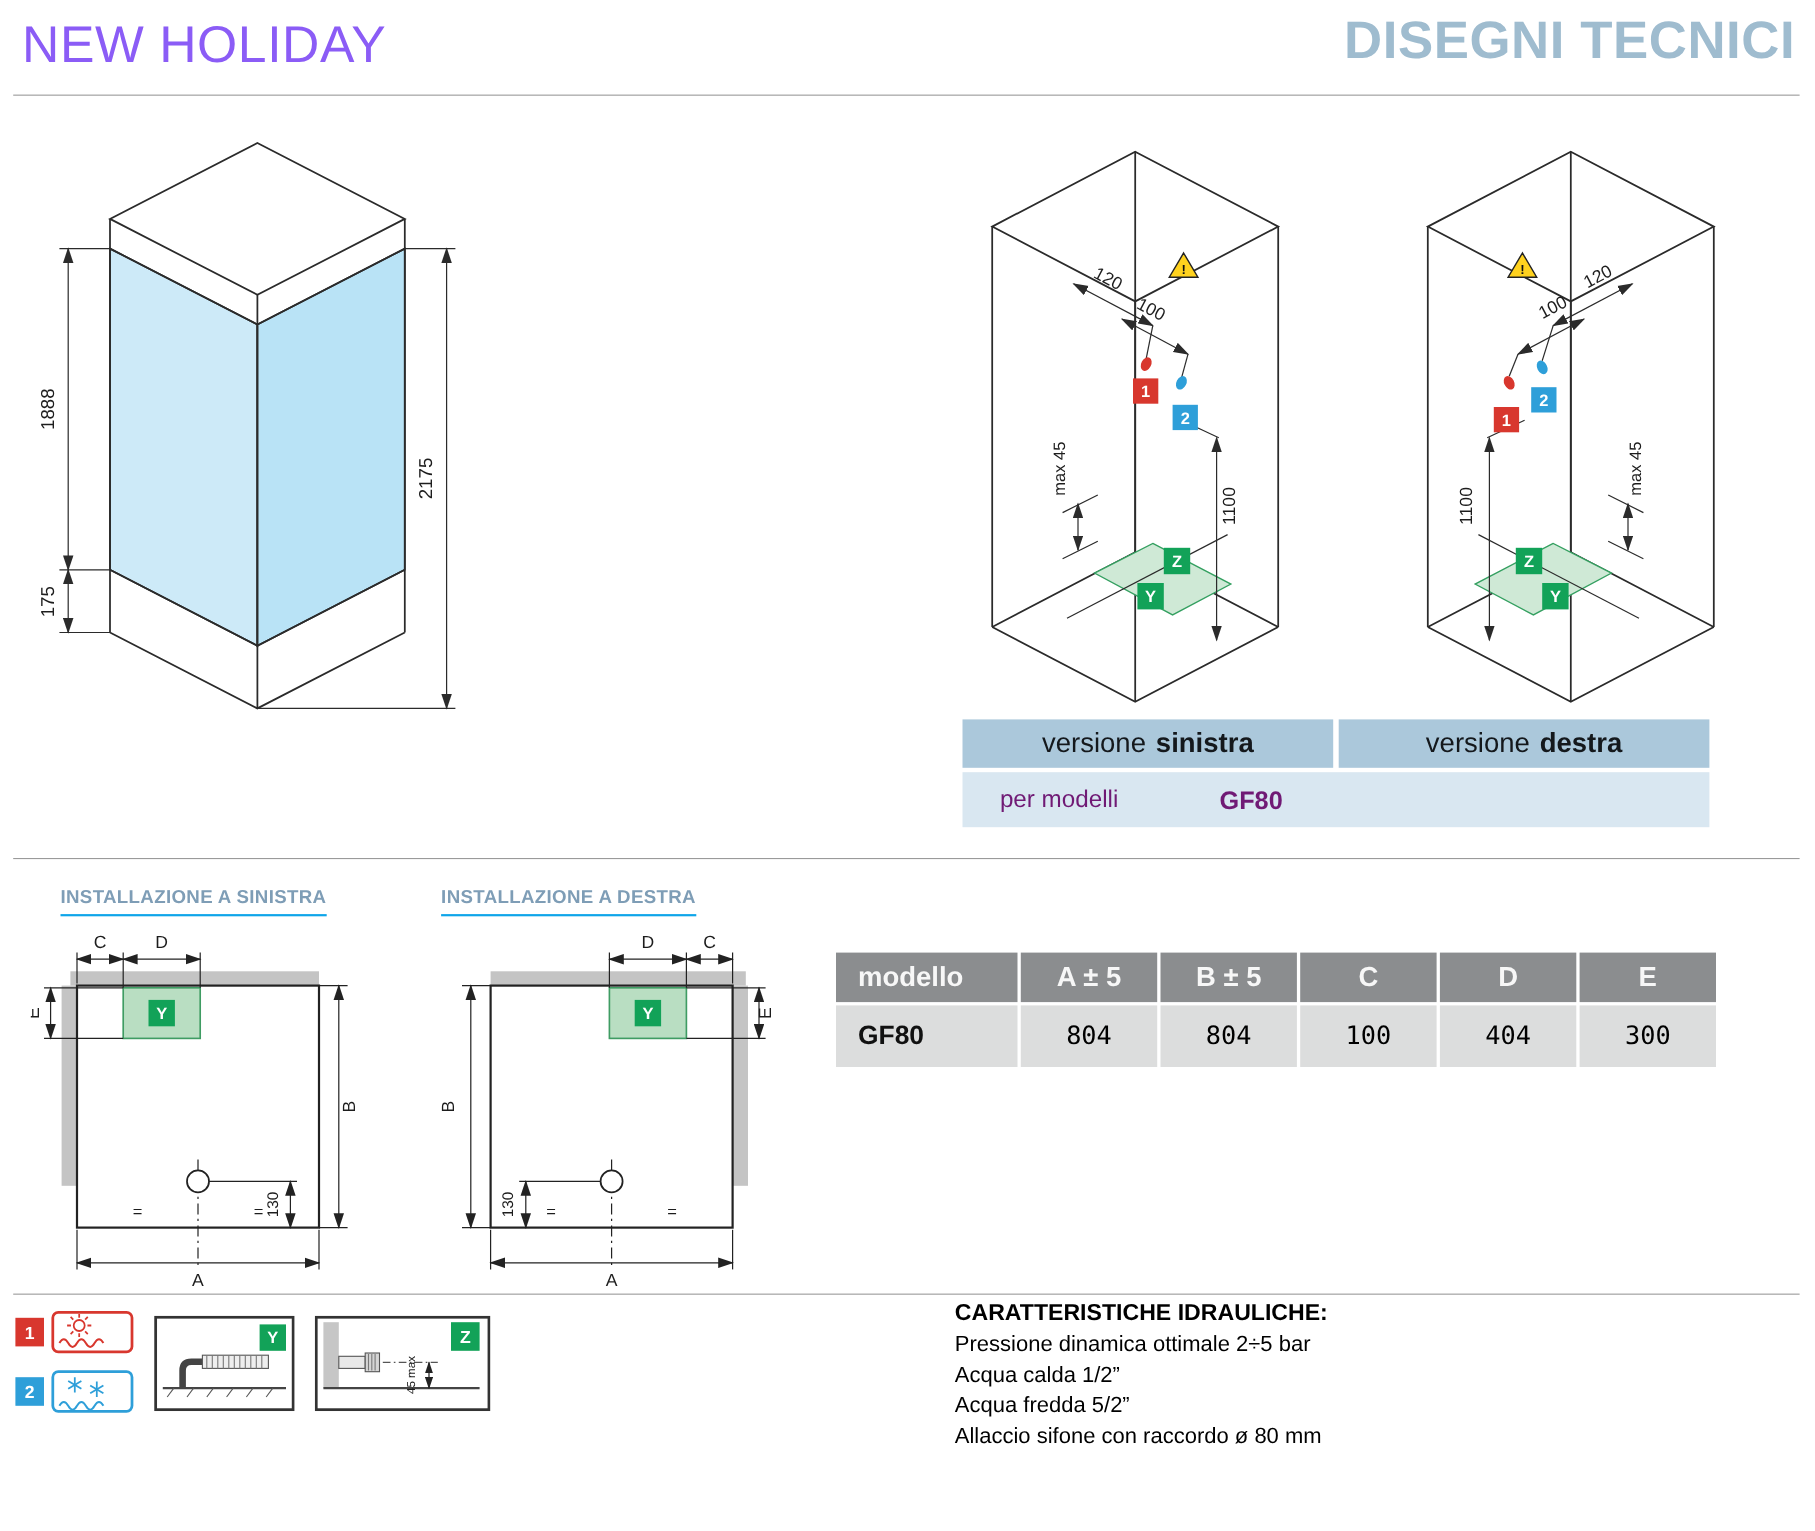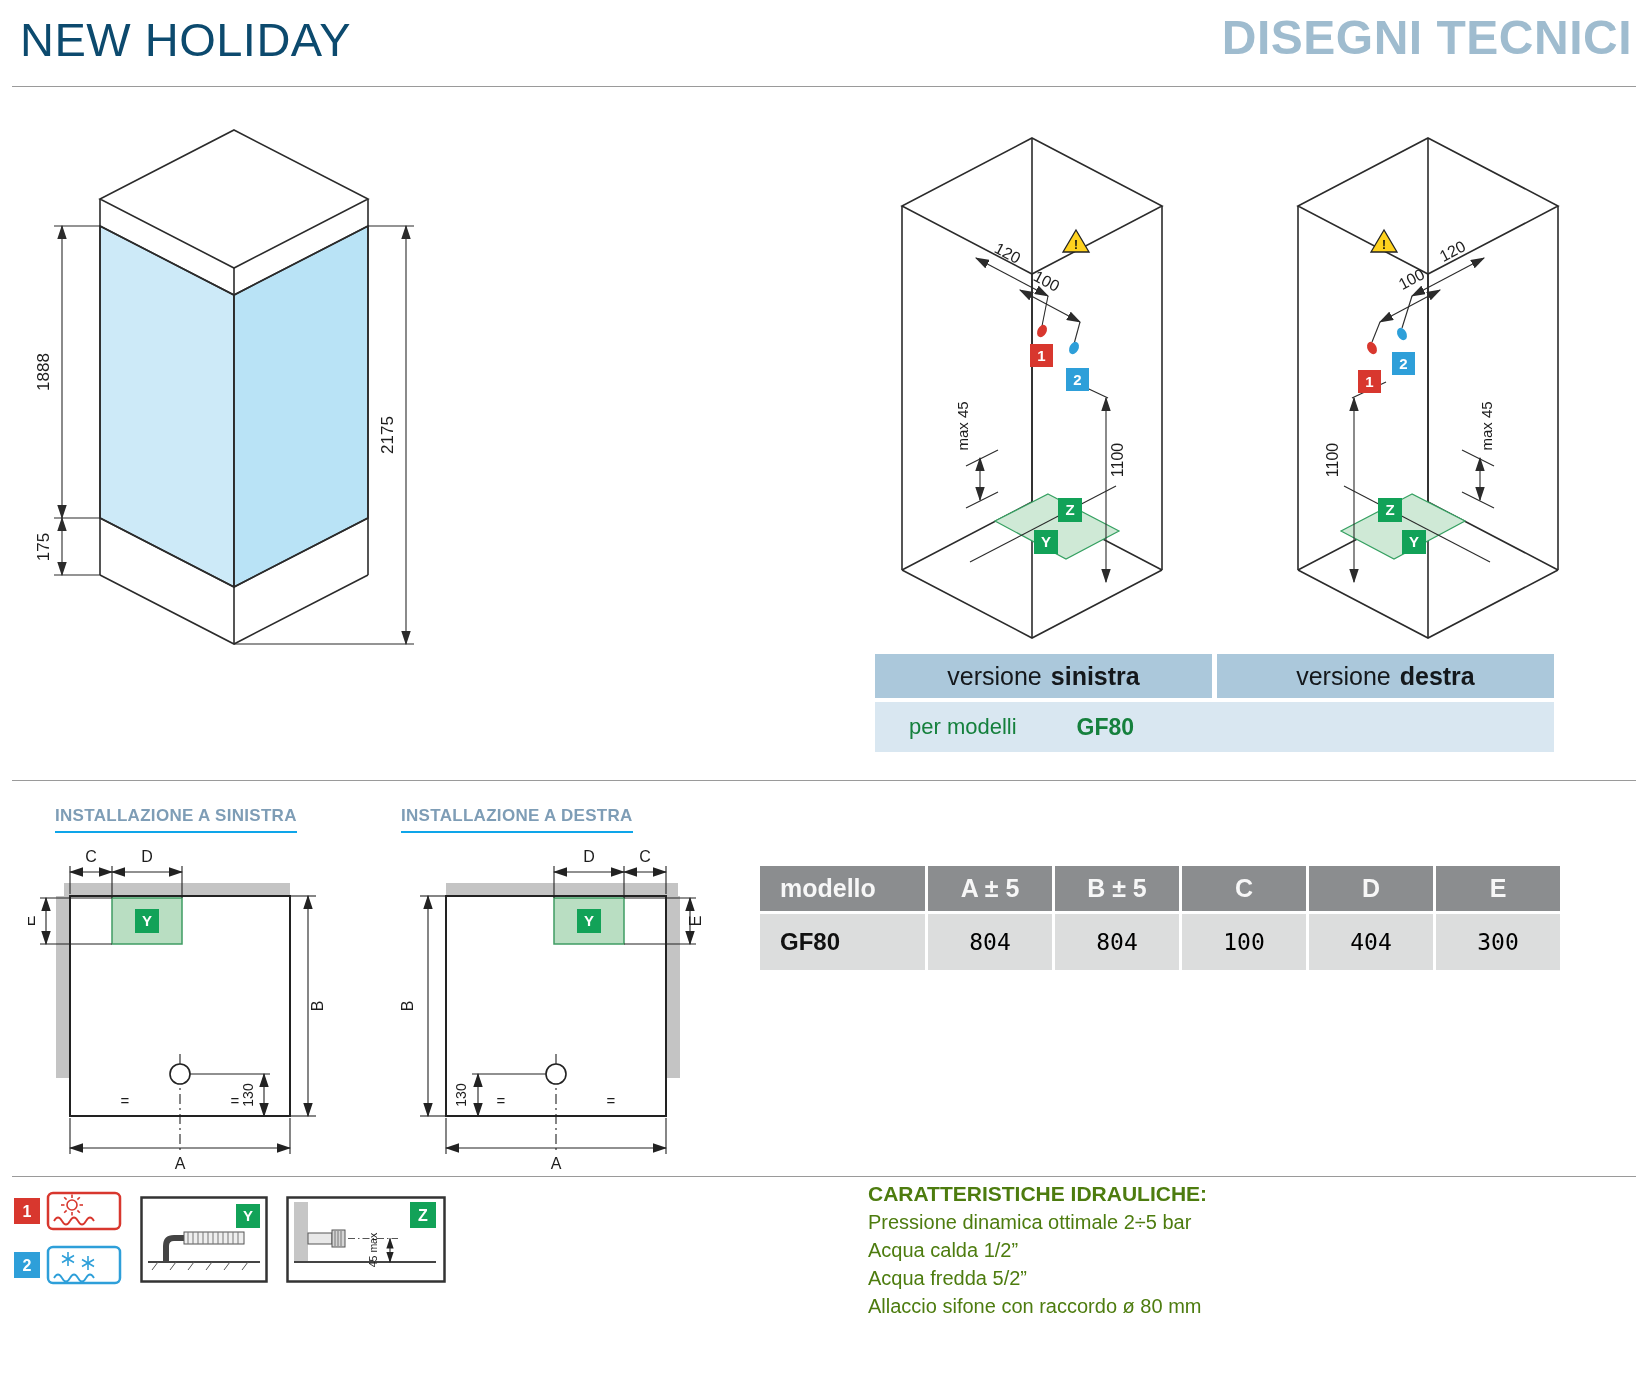--- a/index.html
+++ b/index.html
@@ -1,33 +1,33 @@
 <!DOCTYPE html>
 <html><head>
 <meta charset="utf-8">
 <style>
   html,body{margin:0;padding:0;background:#ffffff;}
   .page{position:relative;width:1650px;height:1392px;background:#fff;font-family:"Liberation Sans",sans-serif;overflow:hidden;}
   .abs{position:absolute;}
   .rule{position:absolute;left:12px;right:14px;height:1px;background:#9a9a9a;}
-  .page-title{left:20px;top:12px;font-size:47px;color:#0c4a6e;font-weight:400;letter-spacing:0.5px;}
+  .page-title{left:20px;top:12px;font-size:47px;color:#8b5cf6;font-weight:400;letter-spacing:0.5px;}
   .doc-title{right:18px;top:10px;font-size:48px;color:#9fbccf;font-weight:700;letter-spacing:0.5px;}
   svg text{font-family:"Liberation Sans",sans-serif;}
   .versions-banner{width:679px;border-radius:13px;}
   .vb-row1{display:flex;gap:5px;}
   .vb-cell{flex:1;height:44px;background:#abc8db;display:flex;align-items:center;justify-content:center;font-size:25px;color:#14181c;gap:9px;}
-  .vb-row2{margin-top:4px;height:50px;background:#d9e7f1;display:flex;align-items:center;padding-left:34px;font-size:22px;color:#15803d;gap:60px;}
+  .vb-row2{margin-top:4px;height:50px;background:#d9e7f1;display:flex;align-items:center;padding-left:34px;font-size:22px;color:#701a75;gap:92px;}
   .vb-value{font-size:23px;}
   .install-title{font-size:17px;font-weight:bold;color:#7e9db6;border-bottom:2px solid #0ea5e9;padding-bottom:5px;letter-spacing:0.3px;}
   .spec-table{display:grid;grid-template-columns:165px 124px 124px 124px 124px 124px;gap:3px;}
   .spec-th{background:#8b8d8f;color:#f7f7f7;font-weight:bold;font-size:25px;height:45px;display:flex;align-items:center;justify-content:center;}
   .spec-th.first{justify-content:flex-start;padding-left:20px;box-sizing:border-box;}
   .spec-td{background:#dcdddd;color:#000000;font-family:"DejaVu Sans Mono",monospace;font-size:23px;height:56px;display:flex;align-items:center;justify-content:center;}
   .spec-td.first{font-family:"Liberation Sans",sans-serif;font-weight:bold;font-size:24px;justify-content:flex-start;padding-left:20px;box-sizing:border-box;color:#111;}
-  .hydraulics{width:640px;color:#4d7c0f;}
+  .hydraulics{width:640px;color:#000000;}
   .hyd-title{font-size:21px;font-weight:bold;margin-bottom:2px;}
   .hyd-line{font-size:20px;line-height:1.4;}
 </style>
 </head>
 <body>
 
 <div class="page">
 
   <div class="abs page-title">NEW HOLIDAY</div>
   <div class="abs doc-title">DISEGNI TECNICI</div>

